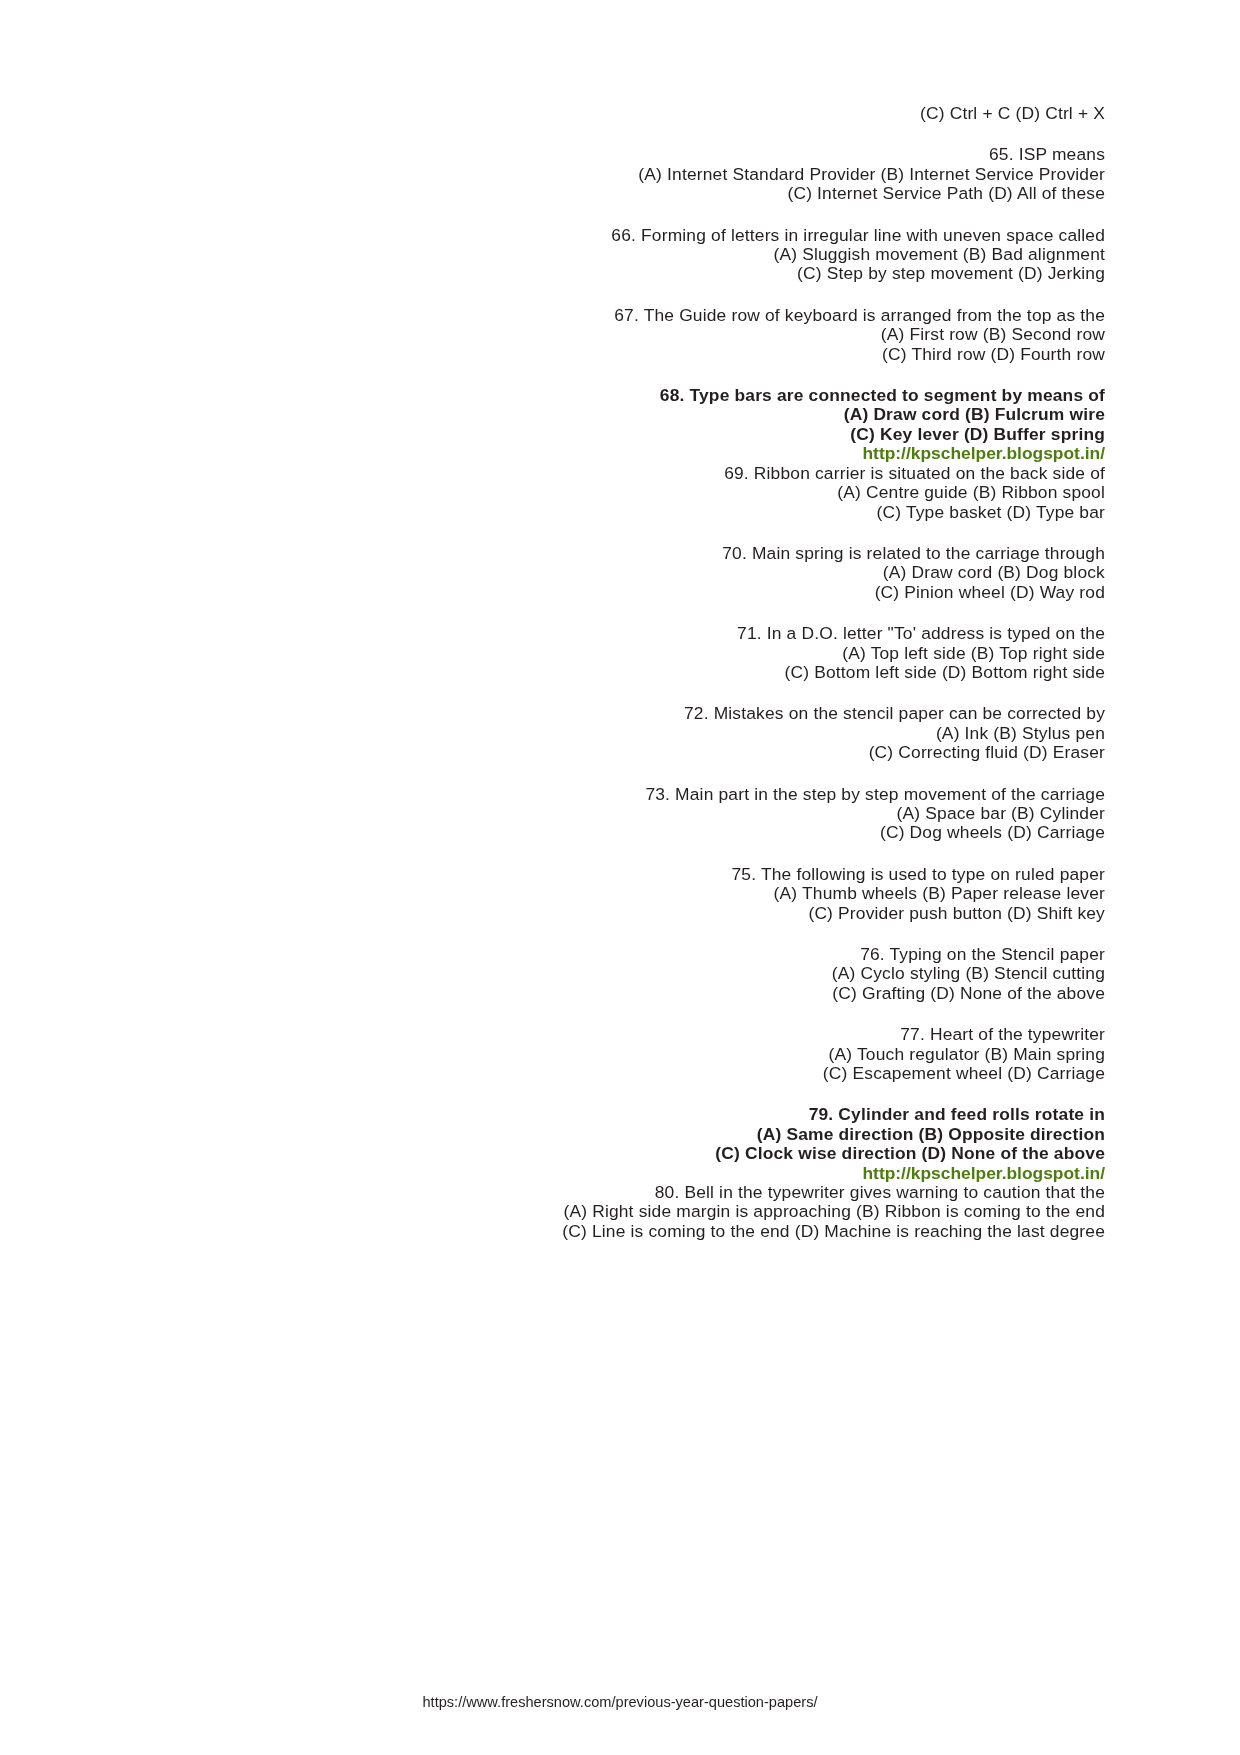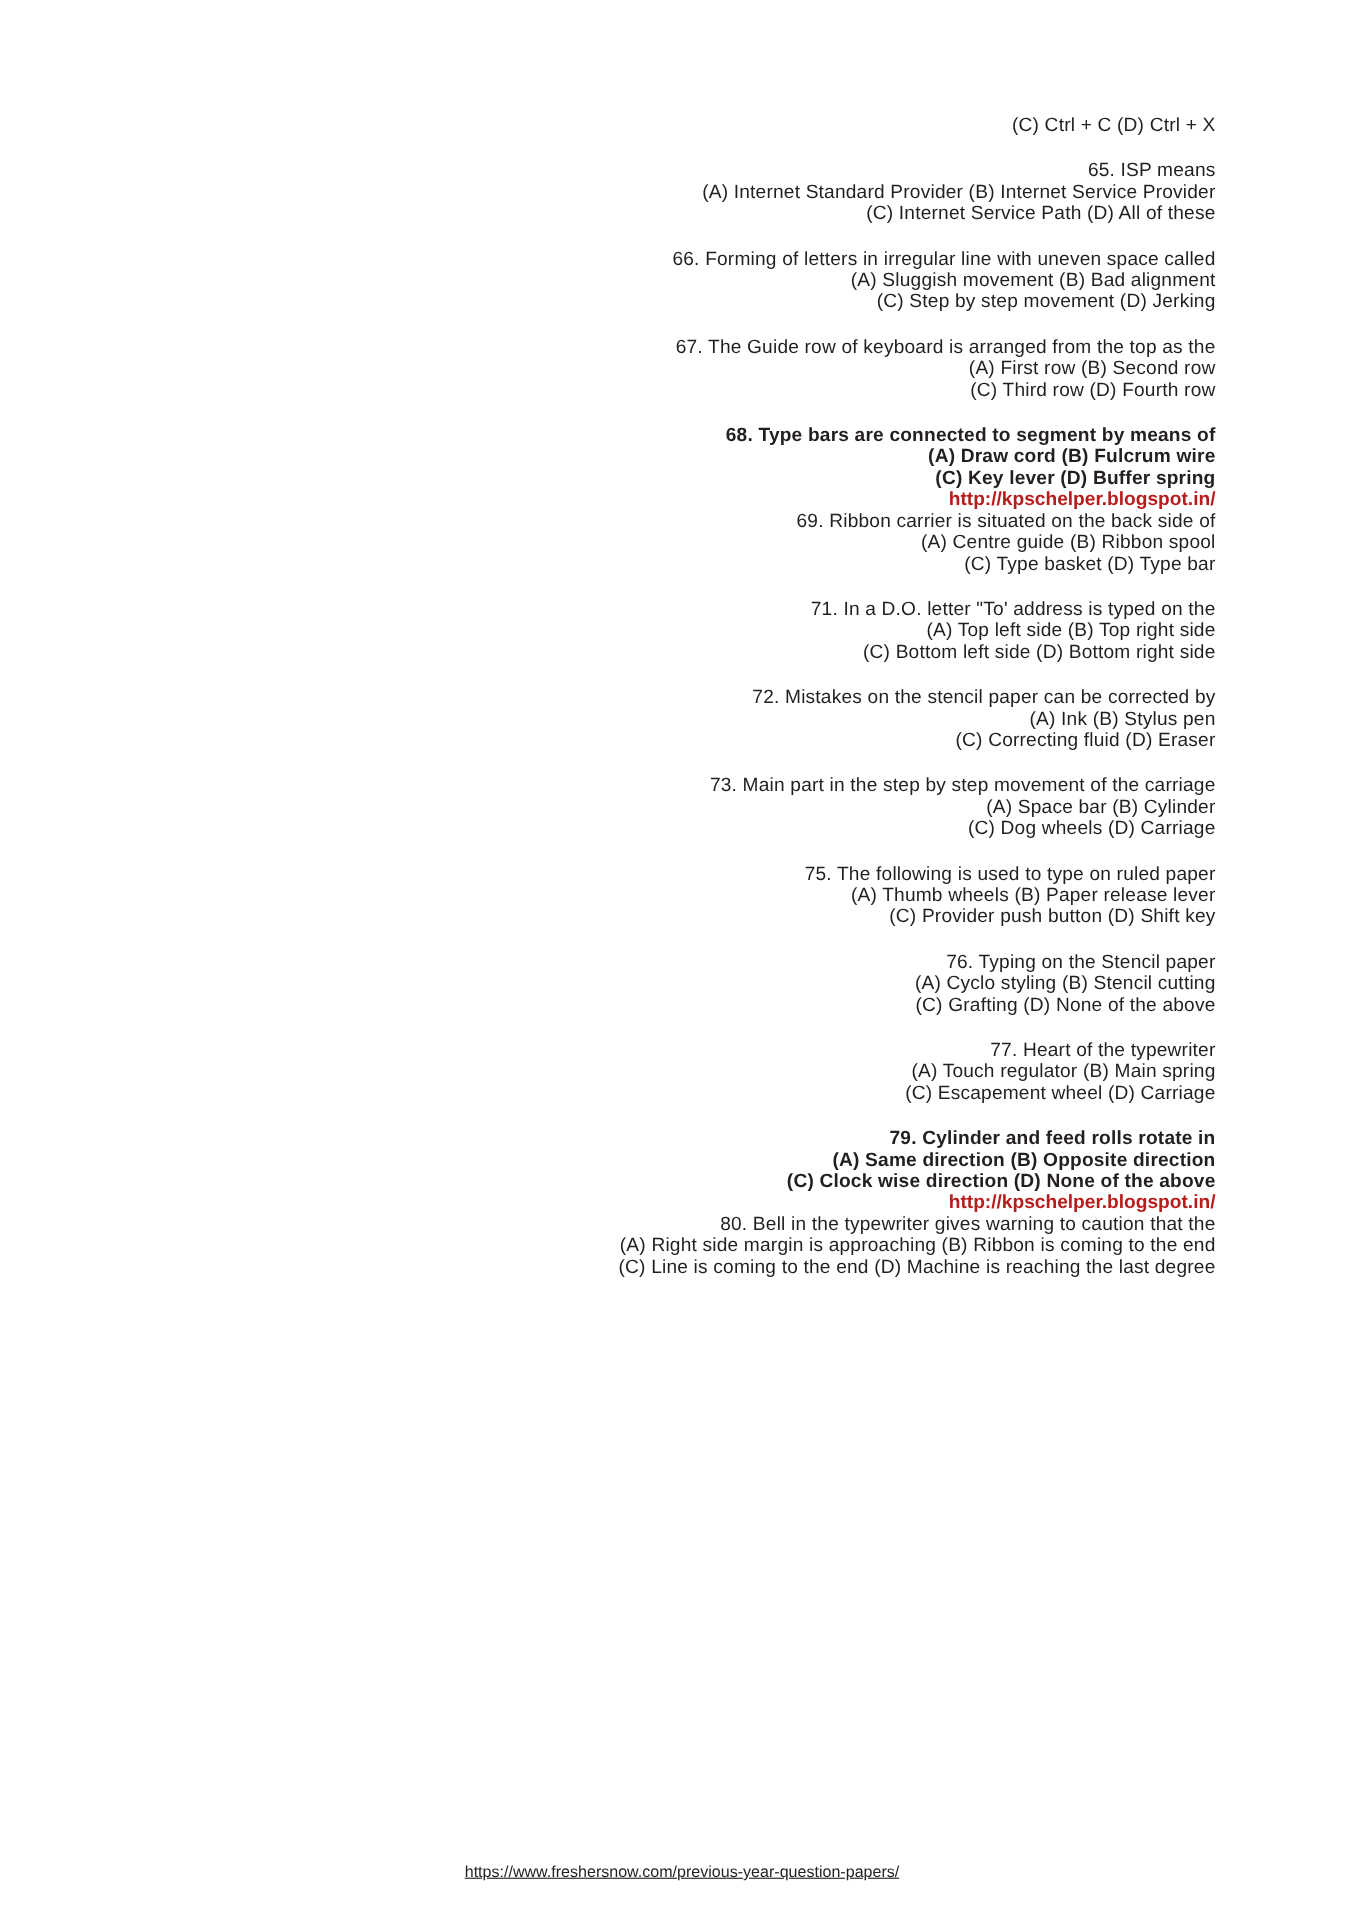--- a/index.html
+++ b/index.html
@@ -39,32 +39,31 @@
     letter-spacing: 0.01em;
     white-space: pre-wrap;
     color: #231f20;
   }
   .q-stem {
     margin-bottom: 0;
   }
   .watermark-inline {
     font-size: 17.4px;
     line-height: 19.4px;
-    color: #b91c1c;
+    color: #4d7c0f;
   }
   .footer {
     position: absolute;
     left: 0;
     top: 1693px;
     width: 1240px;
     text-align: center;
     font-size: 14.6px;
     line-height: 18px;
     color: #231f20;
-    text-decoration: underline;
   }
 </style>
 </head>
 <body>
 
 <div class="page">
   <div class="content">
 
     <div class="block">
       <div class="line">(C) Ctrl + C (D) Ctrl + X</div>
@@ -97,20 +96,25 @@
     <div class="block tight">
       <div class="watermark-inline">http://kpschelper.blogspot.in/</div>
     </div>
 
     <div class="block">
       <div class="line q-stem">69. Ribbon carrier is situated on the back side of</div>
       <div class="line">(A) Centre guide (B) Ribbon spool</div>
       <div class="line">(C) Type basket (D) Type bar</div>
     </div>
 
+    <div class="block">
+      <div class="line q-stem">70. Main spring is related to the carriage through</div>
+      <div class="line">(A) Draw cord (B) Dog block</div>
+      <div class="line">(C) Pinion wheel (D) Way rod</div>
+    </div>
 
     <div class="block">
       <div class="line q-stem">71. In a D.O. letter "To' address is typed on the</div>
       <div class="line">(A) Top left side (B) Top right side</div>
       <div class="line">(C) Bottom left side (D) Bottom right side</div>
     </div>
 
     <div class="block">
       <div class="line q-stem">72. Mistakes on the stencil paper can be corrected by</div>
       <div class="line">(A) Ink (B) Stylus pen</div>

